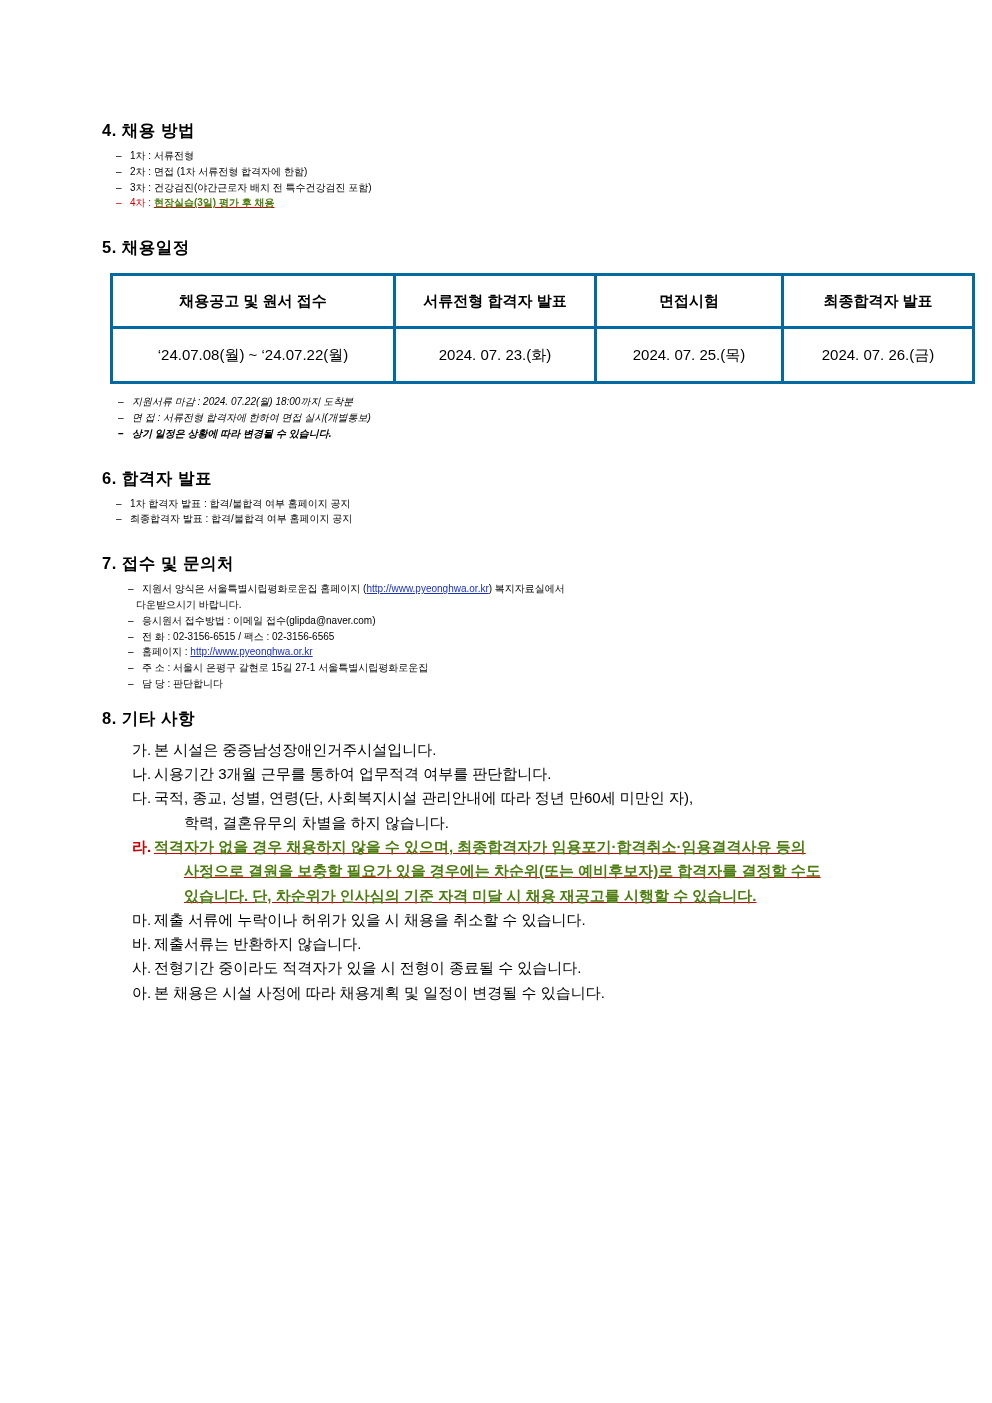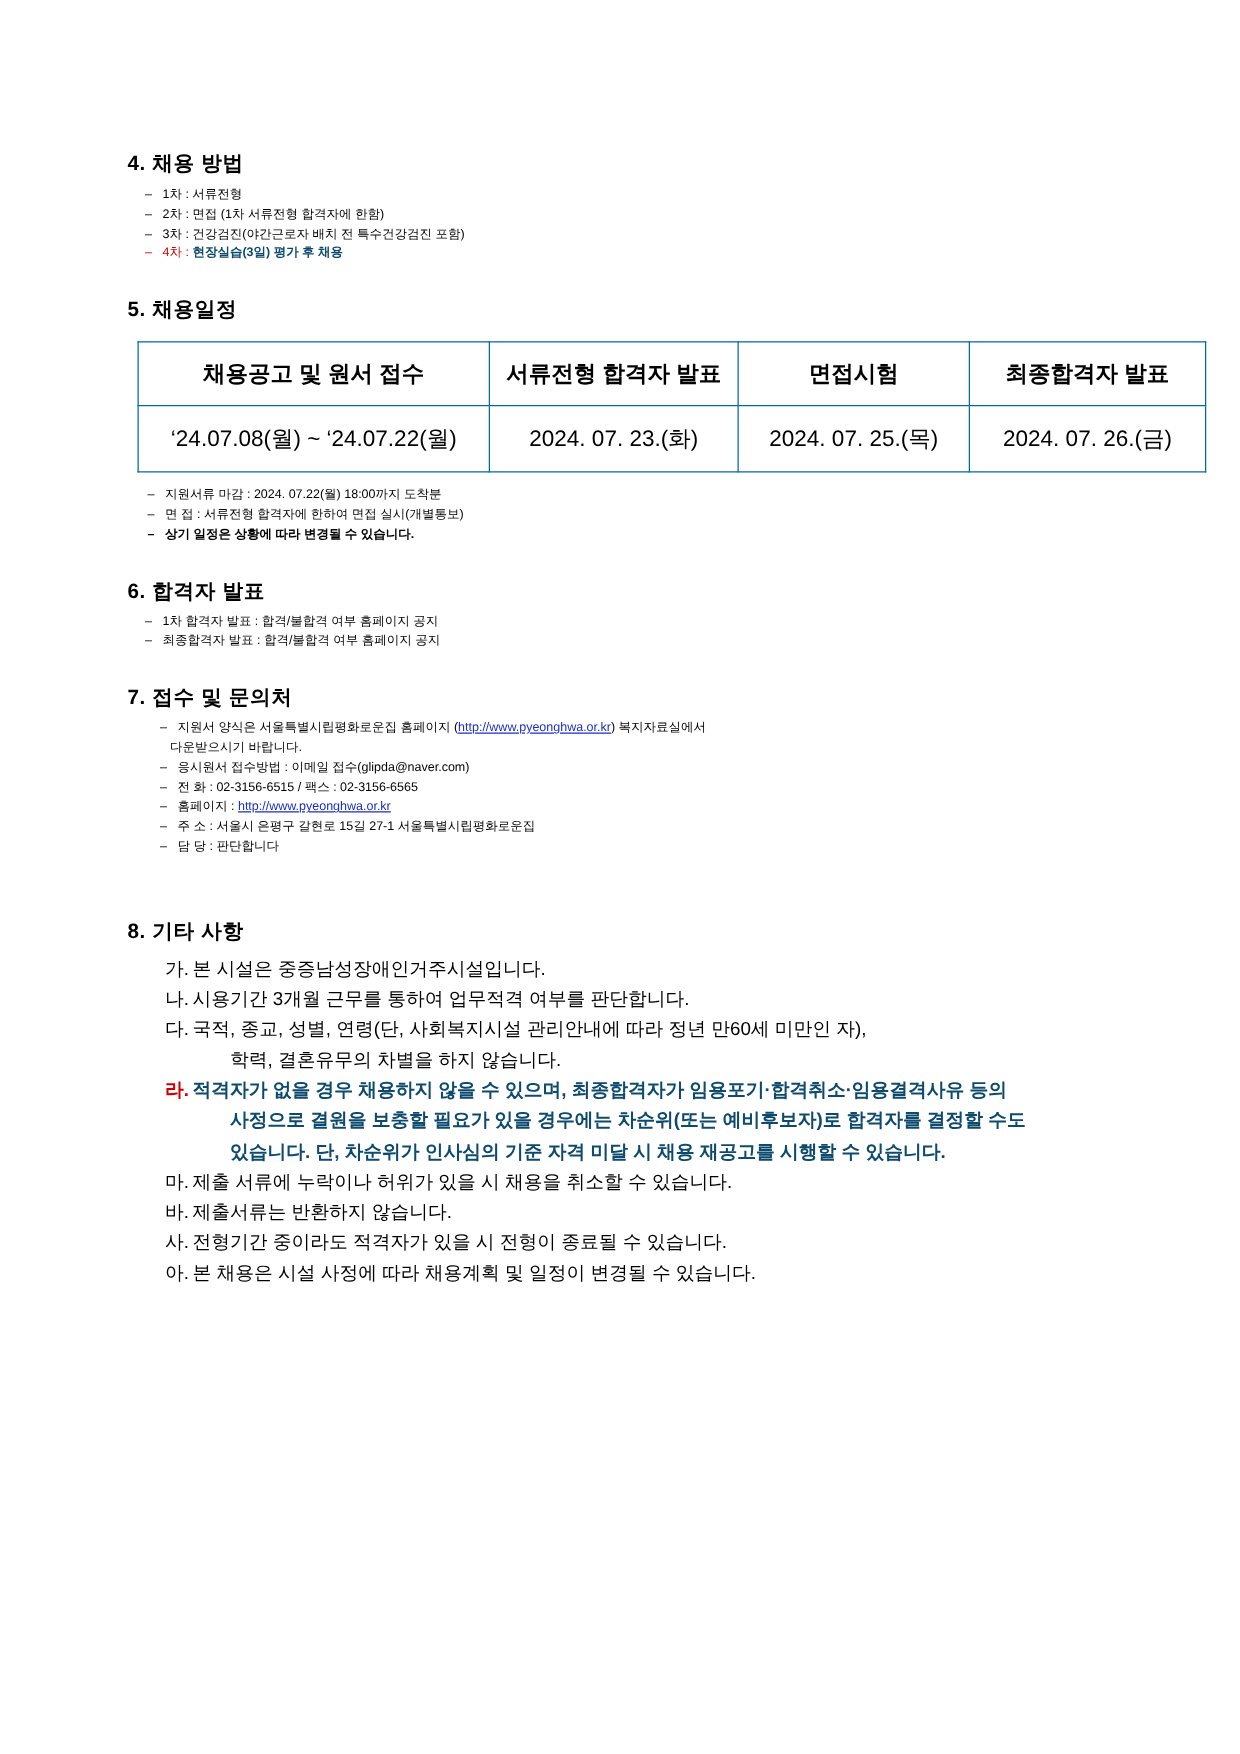--- a/index.html
+++ b/index.html
@@ -49,59 +49,61 @@
     width: 14px;
   }
   .red {
     color: #cc0000;
   }
   .red-bold {
     color: #cc0000;
     font-weight: bold;
   }
   .ul-red {
-    color: #0c4a6e;
-    font-weight: bold;
+    color: #4d7c0f;
+    font-weight: bold;
+    text-decoration: underline;
     text-decoration-color: #cc0000;
   }
   .bold {
     font-weight: bold;
   }
   .link {
     color: #1a2fc4;
   }
   table.schedule {
     border-collapse: collapse;
     margin: 14px 0 10px 8px;
     width: 818px;
     table-layout: fixed;
   }
   table.schedule th,
   table.schedule td {
-    border: 1px solid #0369a1;
+    border: 3px solid #0369a1;
     text-align: center;
-    font-size: 18px;
+    font-size: 15px;
     padding: 10px 4px;
     white-space: nowrap;
     margin-top: 26px;
   }
   table.schedule th {
     font-weight: bold;
     height: 30px;
   }
   table.schedule td {
     height: 32px;
   }
   .col1 { width: 272px; }
   .col2 { width: 190px; }
   .col3 { width: 176px; }
   .col4 { width: 180px; }
 
   .notes {
     margin-top: 8px;
+    font-style: italic;
   }
   .notes .item {
     margin-left: 16px;
   }
   .sub-list {
     margin-top: 8px;
   }
   .sub-item {
     font-size: 15px;
     line-height: 1.62;
@@ -116,21 +118,21 @@
     margin-left: 52px;
     display: block;
   }
   .footer-note {
     margin-top: 26px;
     font-size: 16px;
     font-weight: bold;
     letter-spacing: 0.2px;
   }
   .etc-title {
-    margin-top: 48px;
+    margin-top: 16px;
   }
 </style>
 </head>
 <body>
 
 <div class="page">
 
   <div class="section">
     <div class="sec-title">4. 채용 방법</div>
     <div class="item"><span class="dash">–</span><span>1차 : 서류전형</span></div>

